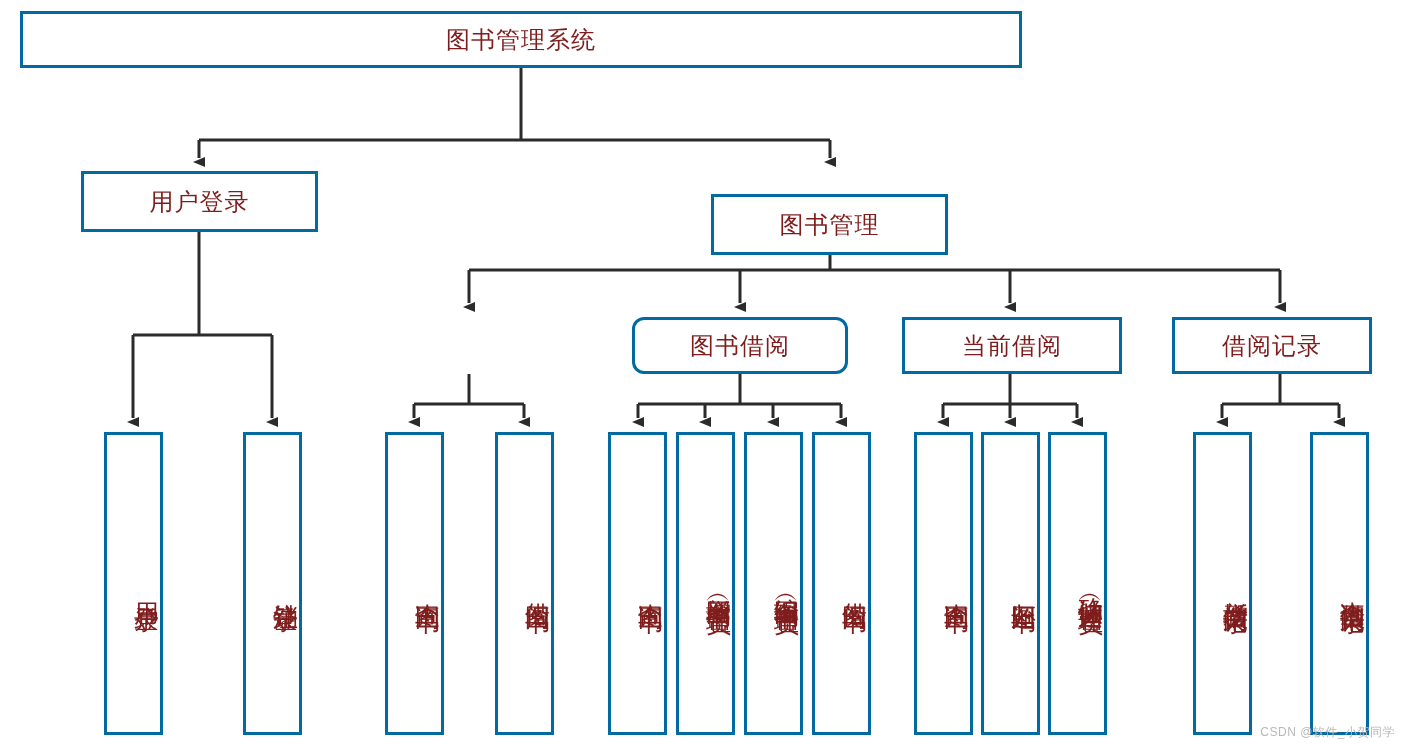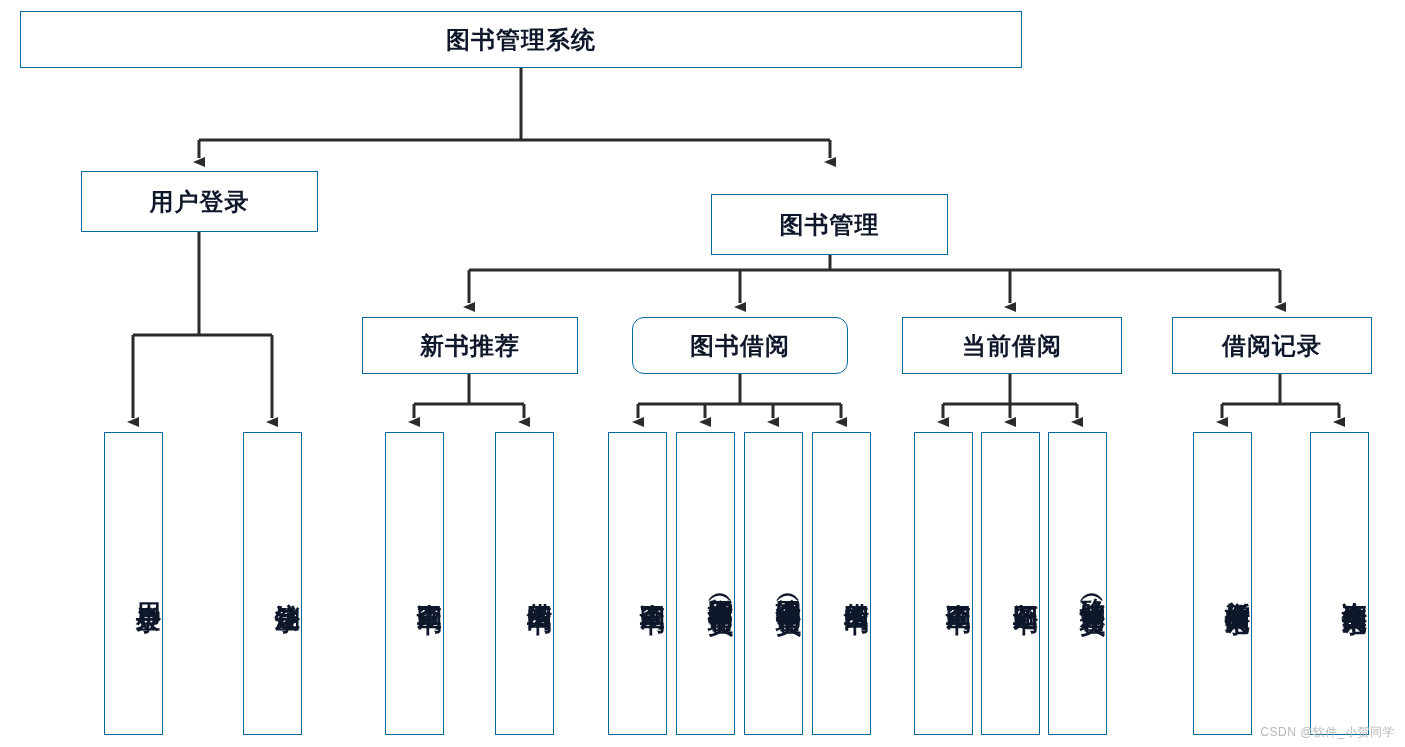--- a/index.html
+++ b/index.html
@@ -21,27 +21,26 @@
     position: absolute;
     left: 0;
     top: 0;
     width: 1405px;
     height: 747px;
     pointer-events: none;
   }
   .node {
     position: absolute;
     box-sizing: border-box;
-    border: 1px solid #0369a1;
+    border: 3px solid #0369a1;
     background: #ffffff;
     display: flex;
     align-items: center;
     justify-content: center;
-    color: #0f172a;
-    font-weight: bold;
+    color: #7f1d1d;
   }
   .node.h {
     font-size: 24px;
     letter-spacing: 1px;
   }
   .node.v {
     writing-mode: vertical-rl;
     text-orientation: upright;
     align-items: flex-start;
     justify-content: center;
@@ -118,21 +117,20 @@
       <line x1="1222" y1="404" x2="1222" y2="418" marker-end="url(#arrow)"></line>
       <line x1="1339" y1="404" x2="1339" y2="418" marker-end="url(#arrow)"></line>
     </g>
   </svg>
 
   <div class="node h" style="left:20px; top:11px; width:1002px; height:57px;">图书管理系统</div>
 
   <div class="node h" style="left:81px; top:171px; width:237px; height:61px;">用户登录</div>
   <div class="node h" style="left:711px; top:171px; width:237px; height:61px;margin-top:23px;">图书管理</div>
 
-  <div class="node h" style="left:362px; top:317px; width:216px; height:57px;">新书推荐</div>
   <div class="node h" style="left:632px; top:317px; width:216px; height:57px;border-radius:12px;">图书借阅</div>
   <div class="node h" style="left:902px; top:317px; width:220px; height:57px;">当前借阅</div>
   <div class="node h" style="left:1172px; top:317px; width:200px; height:57px;">借阅记录</div>
 
   <div class="node v" style="left:104px; top:432px; width:59px; height:303px;">
     <span class="vtext">用户登录</span>
   </div>
   <div class="node v" style="left:243px; top:432px; width:59px; height:303px;">
     <span class="vtext">注销登录</span>
   </div>

